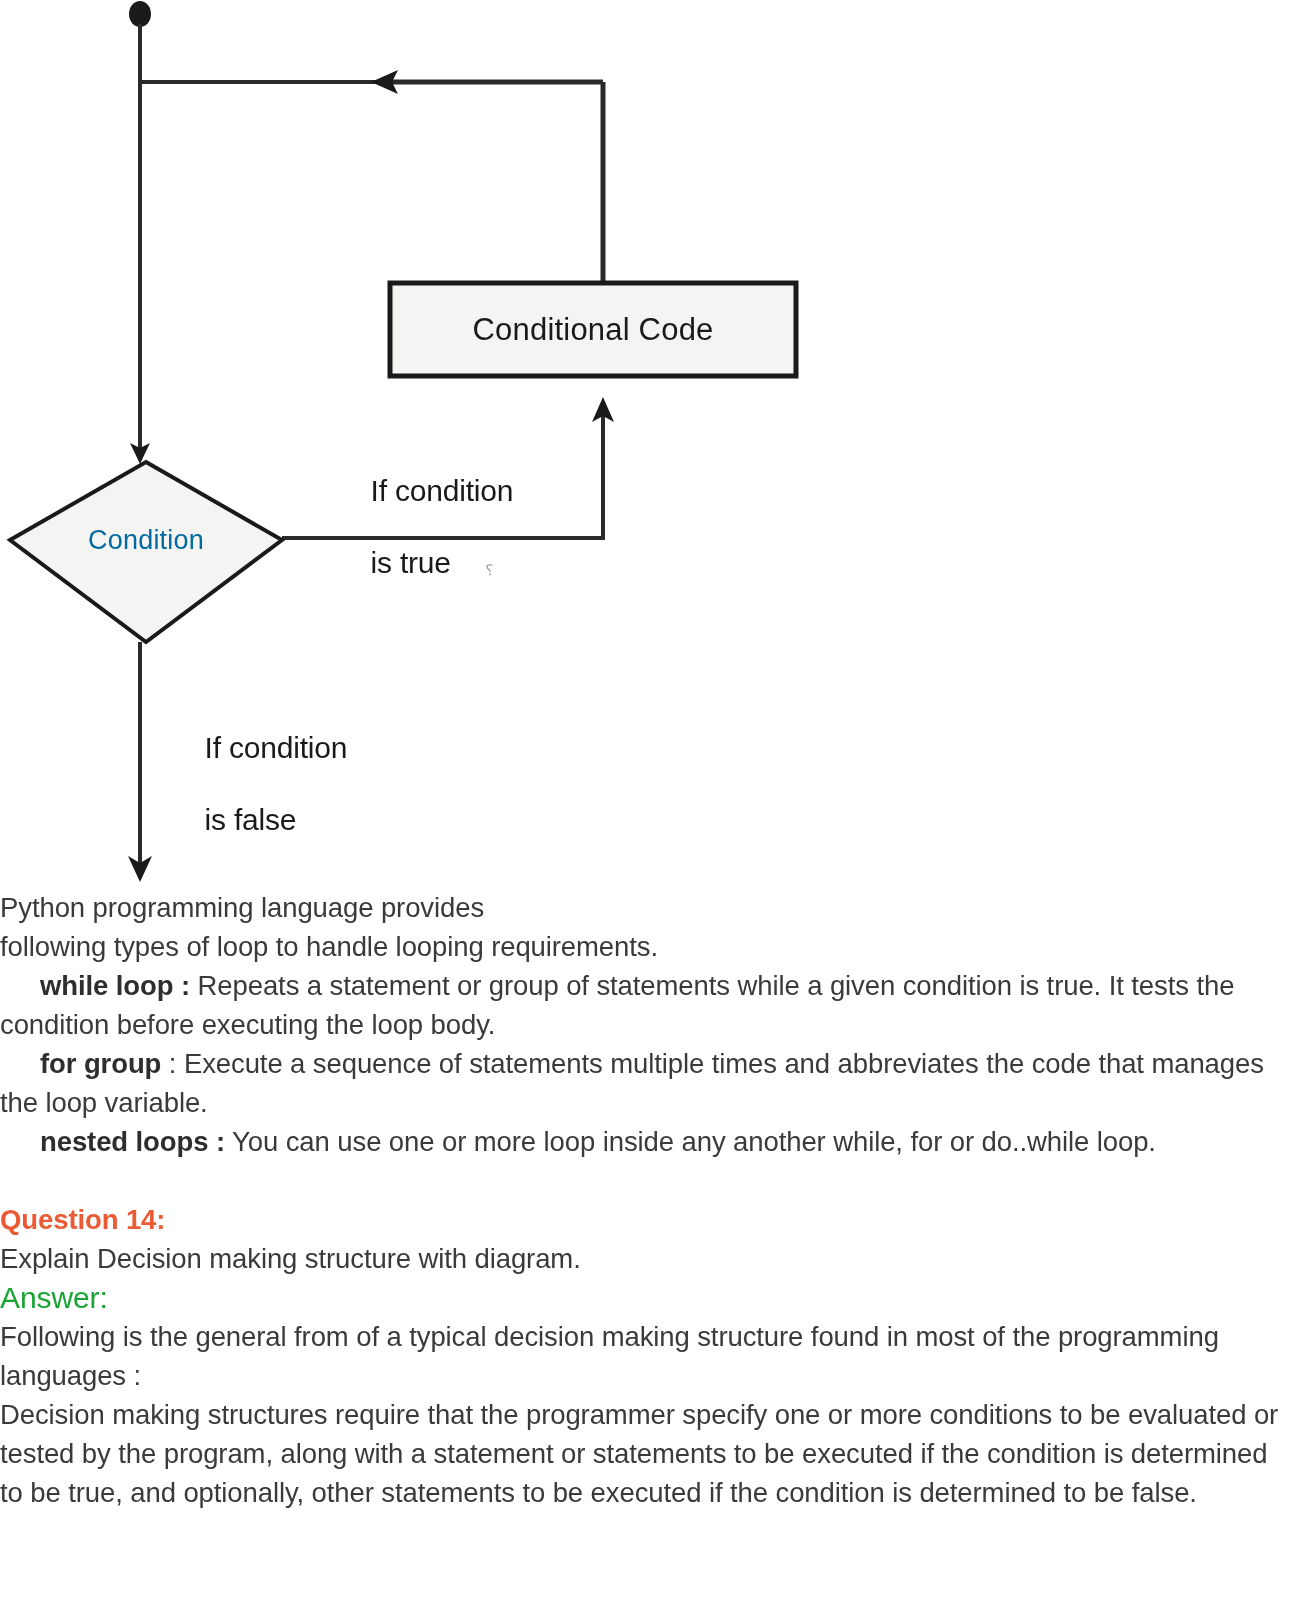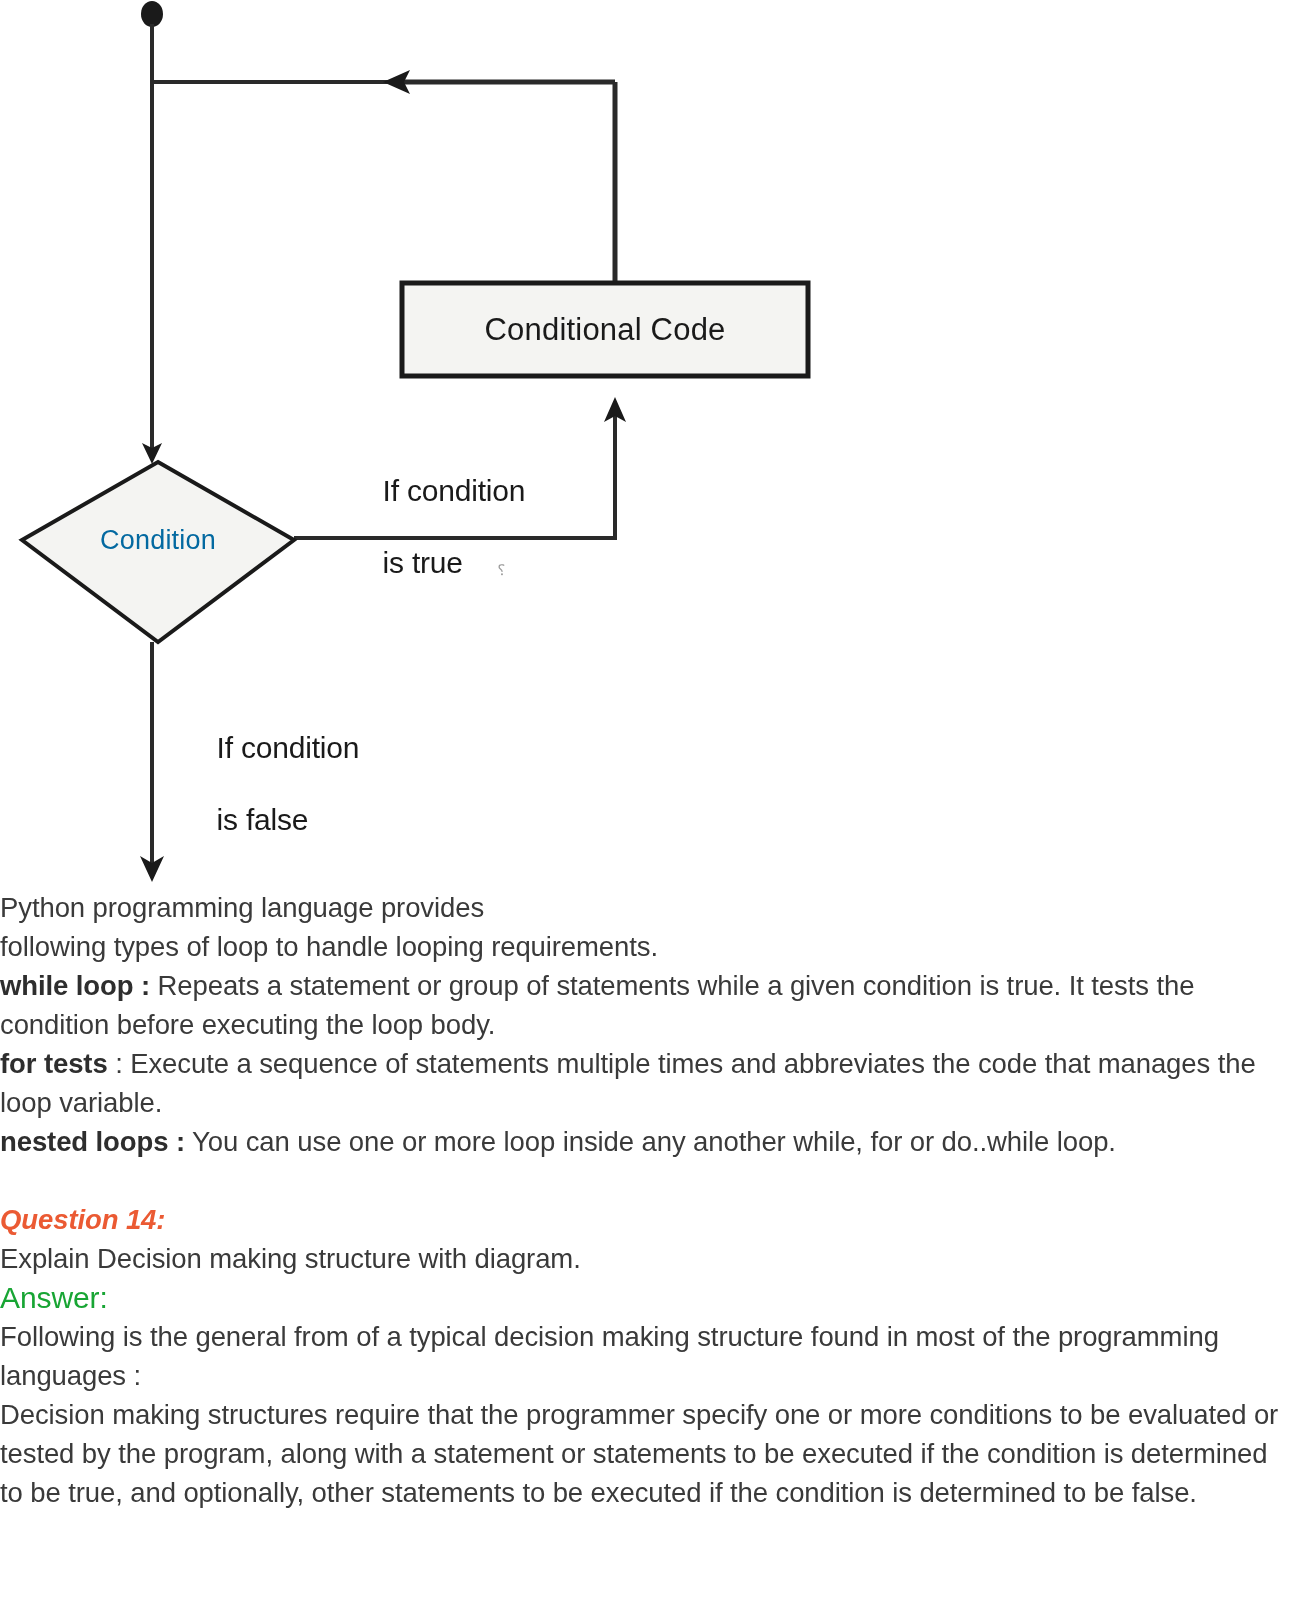--- a/index.html
+++ b/index.html
@@ -13,21 +13,21 @@
     height: 1616px;
     position: relative;
     font-family: "Liberation Sans", sans-serif;
     color: #333333;
     overflow: hidden;
   }
 
   
   #flowchart-figure {
     position: absolute;
-    left: 12px;
+    left: 0;
     top: 0;
     width: 1028px;
     height: 890px;
   }
   #flowchart-svg {
     position: absolute;
     left: 0;
     top: 0;
   }
 
@@ -93,32 +93,31 @@
     top: 888px;
     width: 1292px;
   }
   .para {
     font-size: 27.5px;
     line-height: 39px;
     color: #3a3a3a;
     letter-spacing: -0.1px;
     margin: 0;
   }
-  .para b { font-weight: bold; color: #2e2e2e; }
+  .para b { font-weight: bold; color: #2e2e2e; margin-left: 40px; }
 
   .spacer-blank { height: 39px; }
 
   .heading-q {
     font-size: 27.5px;
     line-height: 39px;
     font-weight: bold;
     color: #eb5a33;
     letter-spacing: -0.1px;
     margin: 0;
-    font-style: italic;
   }
   .heading-a {
     font-size: 30px;
     line-height: 39px;
     font-weight: normal;
     color: #18a534;
     letter-spacing: -0.1px;
     margin: 0;
   }
 </style>
@@ -180,21 +179,21 @@
 </div>
 
 <div id="prose">
 
   <p class="para">Python programming language provides</p>
 
   <p class="para">following types of loop to handle looping requirements.</p>
 
   <p class="para"><b>while loop :</b><span> Repeats a statement or group of statements while a given condition is true. It tests the condition before executing the loop body.</span></p>
 
-  <p class="para"><b>for tests</b><span> : Execute a sequence of statements multiple times and abbreviates the code that manages the loop variable.</span></p>
+  <p class="para"><b>for group</b><span> : Execute a sequence of statements multiple times and abbreviates the code that manages the loop variable.</span></p>
 
   <p class="para"><b>nested loops :</b><span> You can use one or more loop inside any another while, for or do..while loop.</span></p>
 
   <div class="spacer-blank"></div>
 
   <p class="heading-q">Question 14:</p>
 
   <p class="para">Explain Decision making structure with diagram.</p>
 
   <p class="heading-a">Answer:</p>

